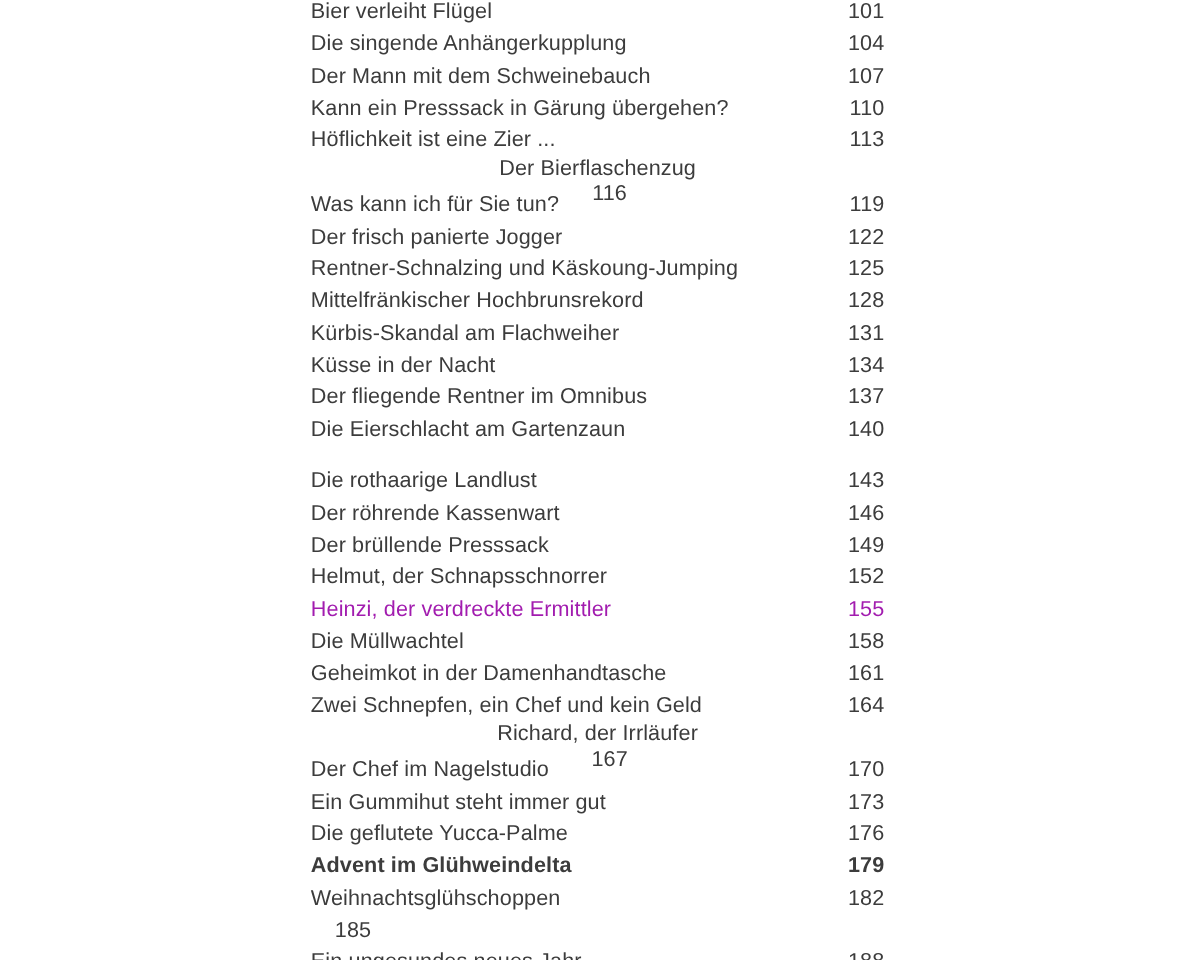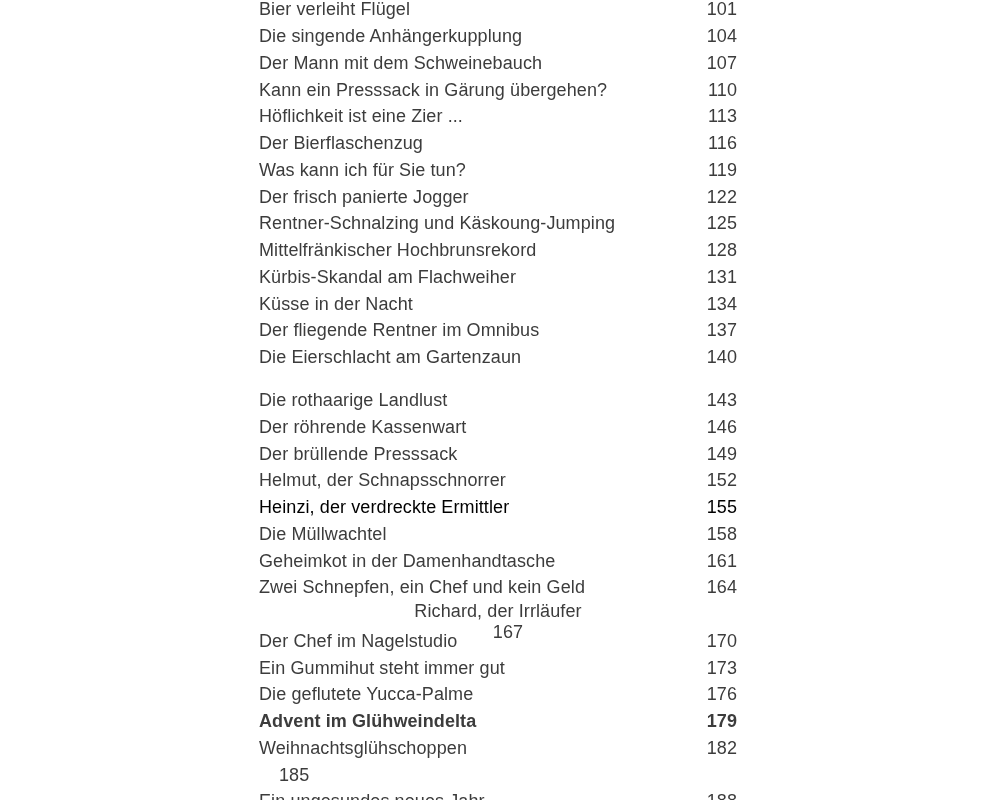--- a/index.html
+++ b/index.html
@@ -71,21 +71,21 @@
   <div class="toc-row" style="color: rgb(60, 60, 60);">
     <span class="toc-title">Kann ein Presssack in Gärung übergehen?</span>
     <span class="toc-pagenum">110</span>
   </div>
 
   <div class="toc-row" style="color: rgb(60, 60, 60);">
     <span class="toc-title">Höflichkeit ist eine Zier ...</span>
     <span class="toc-pagenum">113</span>
   </div>
 
-  <div class="toc-row" style="color: rgb(60, 60, 60);">
+  <div class="toc-row" style="color: rgb(60, 60, 60); flex-direction: column;">
     <span class="toc-title">Der Bierflaschenzug</span>
     <span class="toc-pagenum">116</span>
   </div>
 
   <div class="toc-row" style="color: rgb(60, 60, 60);">
     <span class="toc-title">Was kann ich für Sie tun?</span>
     <span class="toc-pagenum">119</span>
   </div>
 
   <div class="toc-row" style="color: rgb(60, 60, 60);">
@@ -136,21 +136,21 @@
   <div class="toc-row" style="color: rgb(60, 60, 60);">
     <span class="toc-title">Der brüllende Presssack</span>
     <span class="toc-pagenum">149</span>
   </div>
 
   <div class="toc-row" style="color: rgb(60, 60, 60);">
     <span class="toc-title">Helmut, der Schnapsschnorrer</span>
     <span class="toc-pagenum">152</span>
   </div>
 
-  <div class="toc-row" style="color: #000000; gap: 44px;">
+  <div class="toc-row" style="color: #a21caf; gap: 44px;">
     <span class="toc-title">Heinzi, der verdreckte Ermittler</span>
     <span class="toc-pagenum">155</span>
   </div>
 
   <div class="toc-row" style="color: rgb(60, 60, 60);">
     <span class="toc-title">Die Müllwachtel</span>
     <span class="toc-pagenum">158</span>
   </div>
 
   <div class="toc-row" style="color: rgb(60, 60, 60);">

